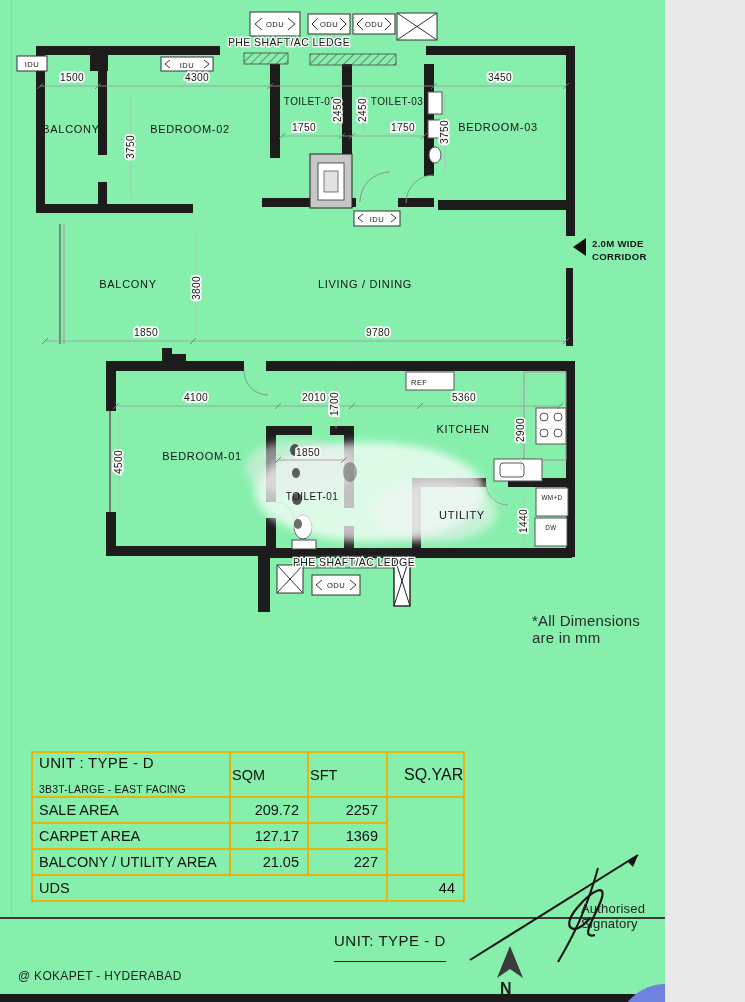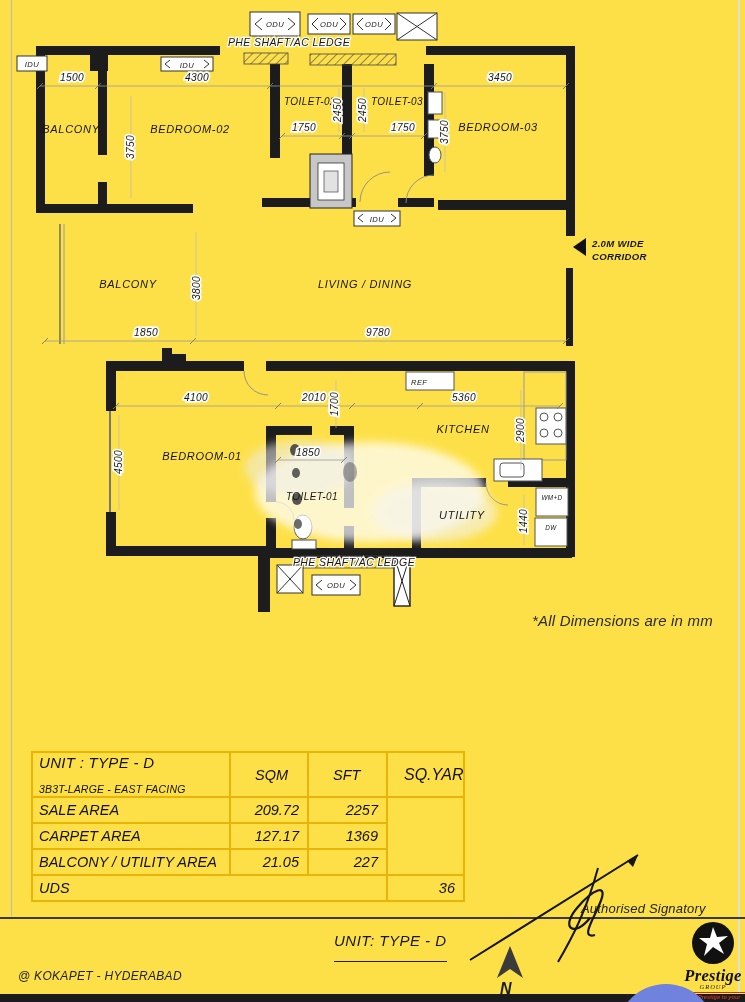--- a/index.html
+++ b/index.html
@@ -1,17 +1,17 @@
 <!DOCTYPE html>
 <html><head>
 <meta charset="utf-8">
 <style>
   html,body{margin:0;padding:0;background:#e9e9e9;}
-  .page{position:relative;width:745px;height:1002px;background:#fde047;overflow:hidden;
-        font-family:"Liberation Sans",sans-serif;color:#1a1a1a;font-style:italic;}
+  .page{position:relative;width:665px;height:1002px;background:#86efac;overflow:hidden;
+        font-family:"Liberation Sans",sans-serif;color:#1a1a1a;}
   .abs{position:absolute;}
   .margin-line{left:11px;top:0;width:1px;height:916px;background:#b9b9b9;}
   .edge-line{left:738px;top:0;width:2px;height:1002px;background:#dedede;}
 
   
   .plan-svg{position:absolute;left:0;top:0;}
   .plan-svg text{font-family:"Liberation Sans",sans-serif;fill:#161616;}
   .room{font-size:11px;letter-spacing:.7px;}
   .room.sm{font-size:10px;letter-spacing:.4px;}
   .dim{font-size:10.2px;letter-spacing:.3px;paint-order:stroke;stroke:#fcfcfa;stroke-width:3.5px;}
@@ -30,21 +30,21 @@
   
   .dims-note{left:532px;top:612px;font-size:15px;color:#2a2a2a;letter-spacing:.2px;}
 
   
   table.area{position:absolute;left:31px;top:751px;border-collapse:collapse;table-layout:fixed;
              width:432px;font-size:14.5px;color:#111;}
   table.area td{border:2px solid #eab308;padding:1px 6px;vertical-align:middle;overflow:hidden;white-space:nowrap;}
   table.area .hd-title{font-size:15px;letter-spacing:.3px;}
   table.area .hd-sub{font-size:10.5px;letter-spacing:.2px;margin-top:12px;}
   table.area td.num{text-align:right;padding-right:8px;border-radius:13px;}
-  table.area td.ctr{text-align:left;padding-left:24px;}
+  table.area td.ctr{text-align:left;padding-left:1px;}
   table.area tr.hd td{height:40px;}
   table.area tr.dr td{height:22px;}
 
   
   .for-company{left:471px;top:847px;font-size:12.2px;font-weight:bold;letter-spacing:.1px;color:#161616;}
   .auth-sign{left:581px;top:901px;font-size:13px;color:#222;letter-spacing:.2px;}
   .footer-rule{left:0;top:917px;width:745px;height:2px;background:#3a3a3a;}
   .project-name{left:18px;top:944px;font-size:19px;letter-spacing:.6px;color:#1d1d1d;}
   .project-loc{left:18px;top:969px;font-size:12px;letter-spacing:.3px;color:#222;text-align:right;}
   .unit-type{left:334px;top:932px;font-size:15px;letter-spacing:.5px;color:#161616;
@@ -348,21 +348,21 @@
       <td class="num">127.17</td>
       <td class="num">1369</td>
     </tr>
     <tr class="dr">
       <td>BALCONY / UTILITY AREA</td>
       <td class="num">21.05</td>
       <td class="num">227</td>
     </tr>
     <tr class="dr">
       <td colspan="3">UDS</td>
-      <td class="num">36</td>
+      <td class="num">44</td>
     </tr>
   </tbody>
     </table>
 
   <div class="abs auth-sign">Authorised Signatory</div>
   <svg class="abs" style="left:440px;top:820px;z-index:4" width="305" height="150" viewBox="0 0 305 150">
     <path d="M30,140 L198,35" stroke="#151515" stroke-width="2" fill="none"></path>
     <polygon points="198,35 187,41 193,47" fill="#151515"></polygon>
     <path d="M150,98 c-16,20 -30,10 -13,-10 c16,-19 32,-26 23,-5 c-7,17 -20,36 -5,32" stroke="#151515" stroke-width="2.2" fill="none"></path>
     <path d="M158,48 C146,92 132,118 118,142" stroke="#151515" stroke-width="2" fill="none"></path>

